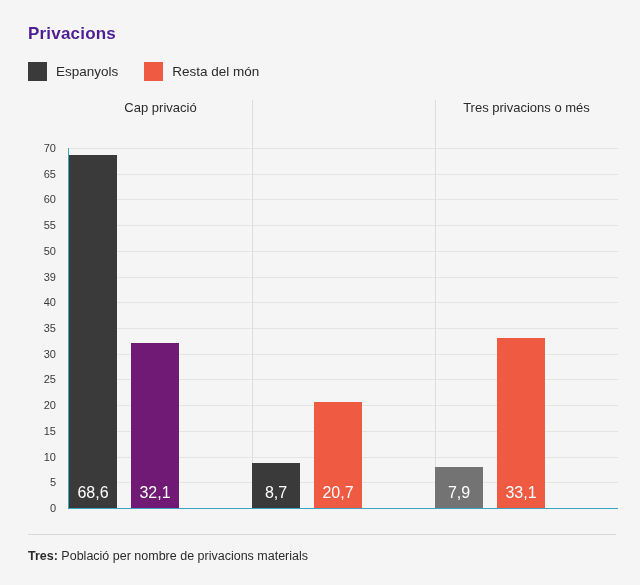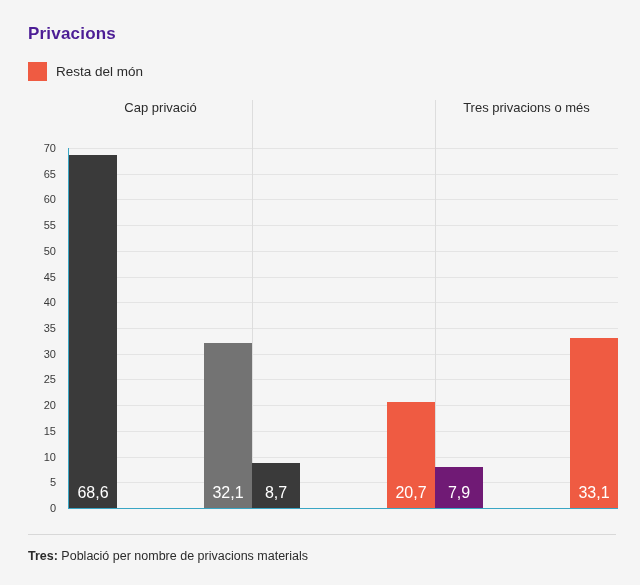--- a/index.html
+++ b/index.html
@@ -99,21 +99,21 @@
     right: 0;
     bottom: 0;
     display: flex;
   }
   .group {
     position: relative;
     flex: 1 1 0;
     height: 100%;
     display: flex;
     align-items: flex-end;
-    justify-content: space-between;
+    justify-content: flex-start;
     gap: 14px;
   }
   .group + .group::before {
     content: "";
     position: absolute;
     left: 0;
     top: -48px;
     bottom: 0;
     width: 1px;
     background: #dddddd;
@@ -159,35 +159,39 @@
   }
 </style>
 </head>
 <body>
 
 <div class="page">
 
   <div class="title">Privacions</div>
 
   <div class="legend">
+    <div class="legend-item">
+      <span class="legend-swatch" style="background:#3a3a3a"></span>
+      <span class="legend-label">Espanyols</span>
+    </div>
     <div class="legend-item">
       <span class="legend-swatch" style="background:#ef5b42"></span>
       <span class="legend-label">Resta del món</span>
     </div>
   </div>
 
   <div class="plot">
 
     <div class="axis">
       <div class="ytick" style="top:0%">70</div>
       <div class="ytick" style="top:7.143%">65</div>
       <div class="ytick" style="top:14.286%">60</div>
       <div class="ytick" style="top:21.429%">55</div>
       <div class="ytick" style="top:28.571%">50</div>
-      <div class="ytick" style="top:35.714%">45</div>
+      <div class="ytick" style="top:35.714%">39</div>
       <div class="ytick" style="top:42.857%">40</div>
       <div class="ytick" style="top:50%">35</div>
       <div class="ytick" style="top:57.143%">30</div>
       <div class="ytick" style="top:64.286%">25</div>
       <div class="ytick" style="top:71.429%">20</div>
       <div class="ytick" style="top:78.571%">15</div>
       <div class="ytick" style="top:85.714%">10</div>
       <div class="ytick" style="top:92.857%">5</div>
       <div class="ytick" style="top:100%">0</div>
     </div>
@@ -208,38 +212,38 @@
       <div class="gridline" style="top:85.714%"></div>
       <div class="gridline" style="top:92.857%"></div>
 
       <div class="groups">
 
         <div class="group">
           <div class="group-label">Cap privació</div>
           <div class="bar" style="height:98%;background:#3a3a3a">
             <span class="bar-value">68,6</span>
           </div>
-          <div class="bar" style="height:45.86%;background:#737373">
+          <div class="bar" style="height:45.86%;background:#701a75">
             <span class="bar-value">32,1</span>
           </div>
         </div>
 
 
         <div class="group">
           <div class="bar" style="height:12.43%;background:#3a3a3a">
             <span class="bar-value">8,7</span>
           </div>
           <div class="bar" style="height:29.57%;background:#ef5b42">
             <span class="bar-value">20,7</span>
           </div>
         </div>
 
         <div class="group">
           <div class="group-label">Tres privacions o més</div>
-          <div class="bar" style="height:11.29%;background:#701a75">
+          <div class="bar" style="height:11.29%;background:#737373">
             <span class="bar-value">7,9</span>
           </div>
           <div class="bar" style="height:47.29%;background:#ef5b42">
             <span class="bar-value">33,1</span>
           </div>
         </div>
 
       </div>
     </div>
   </div>

